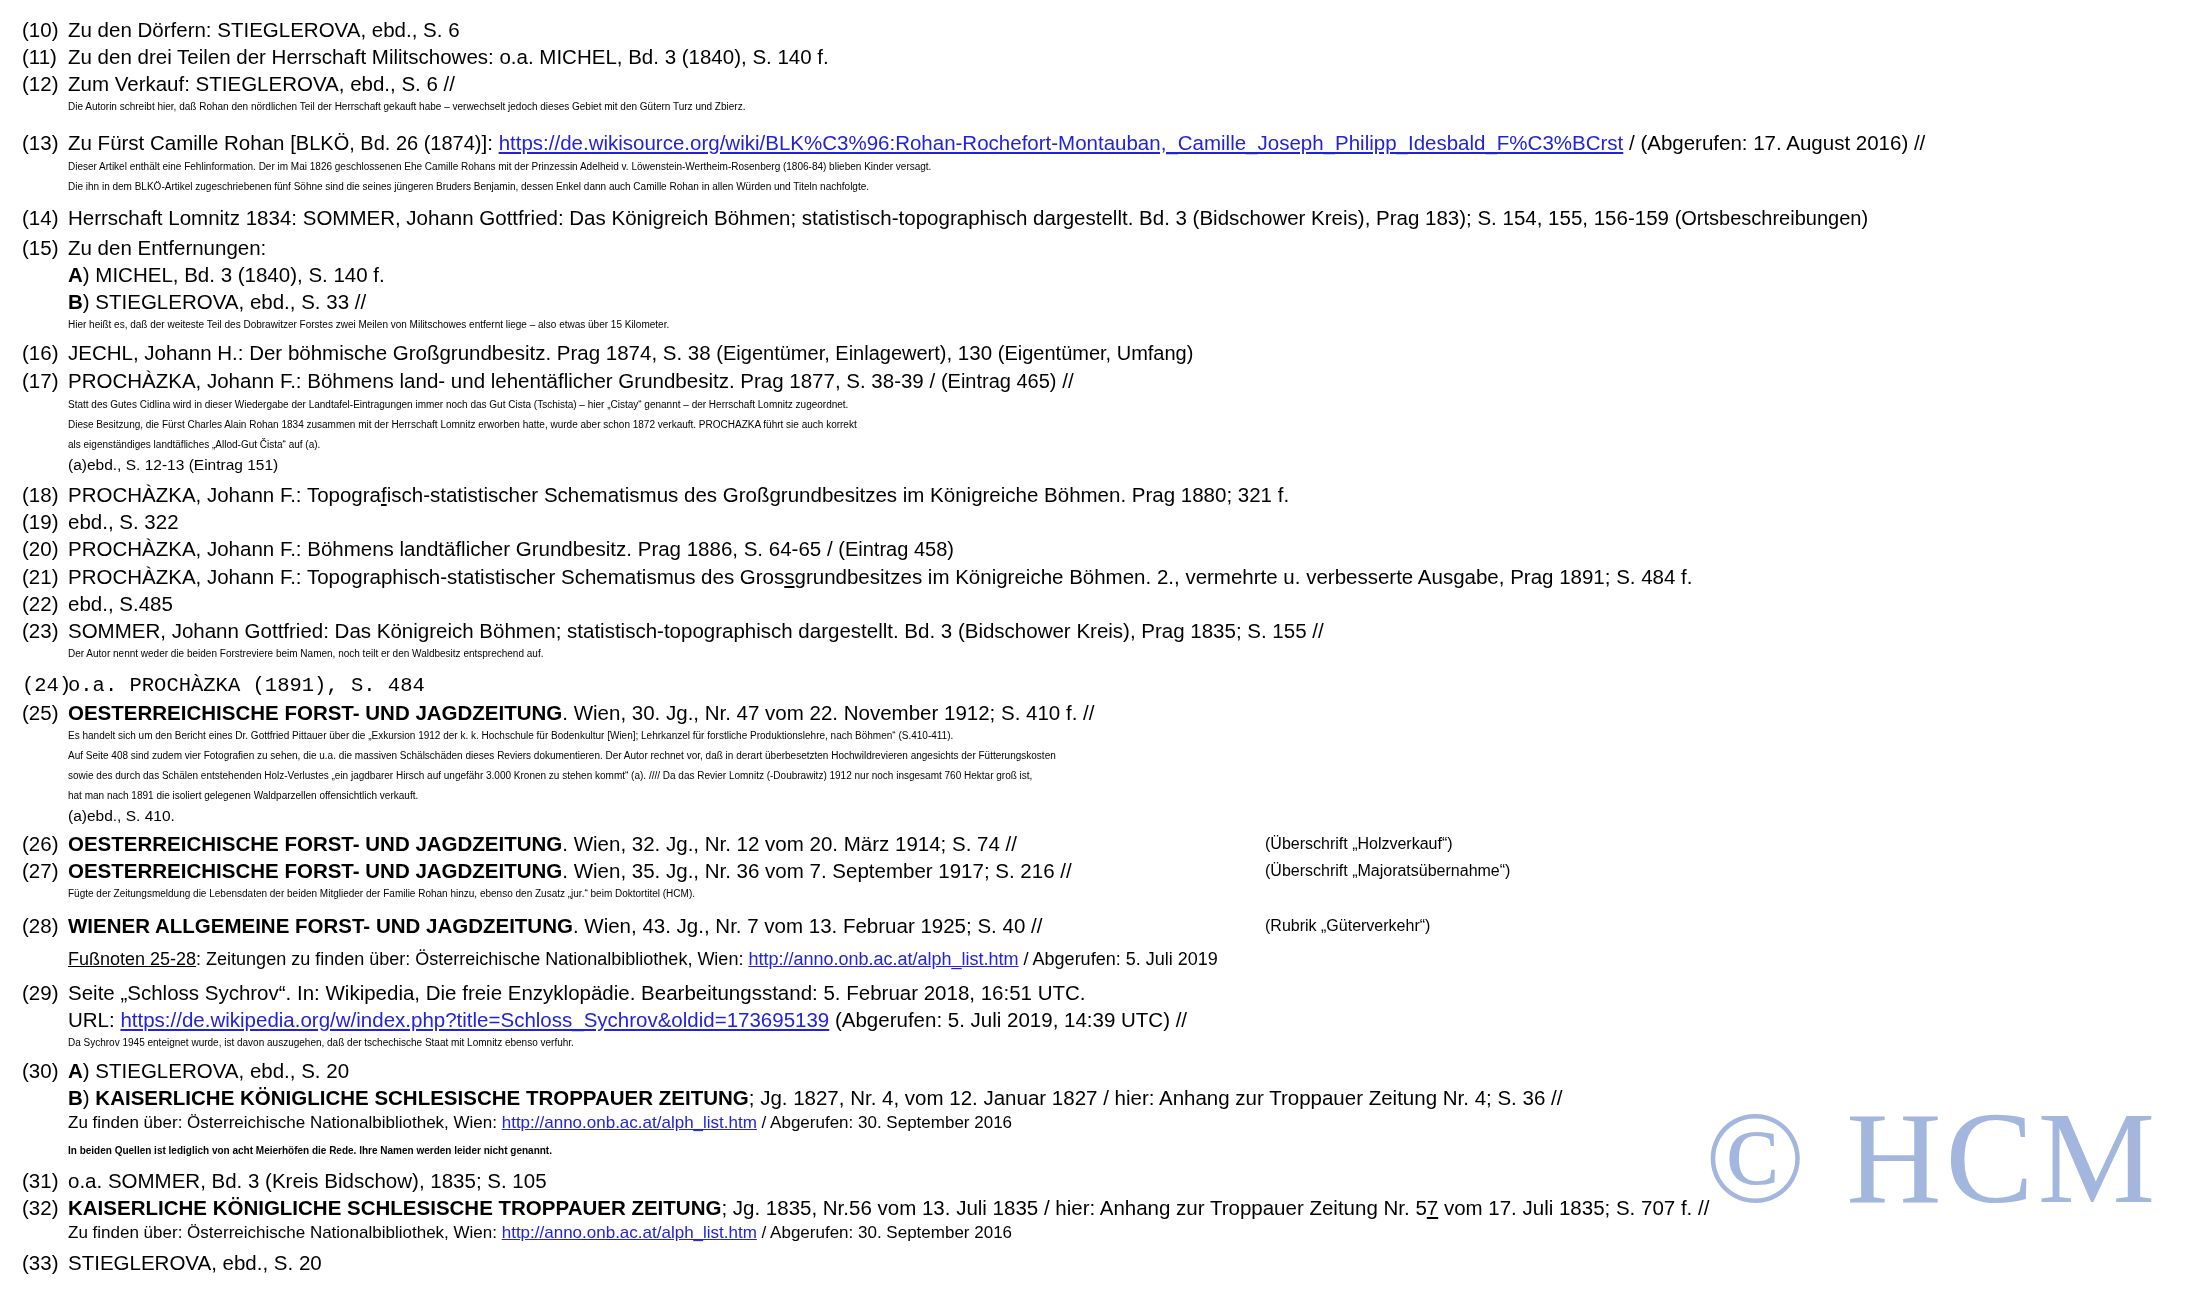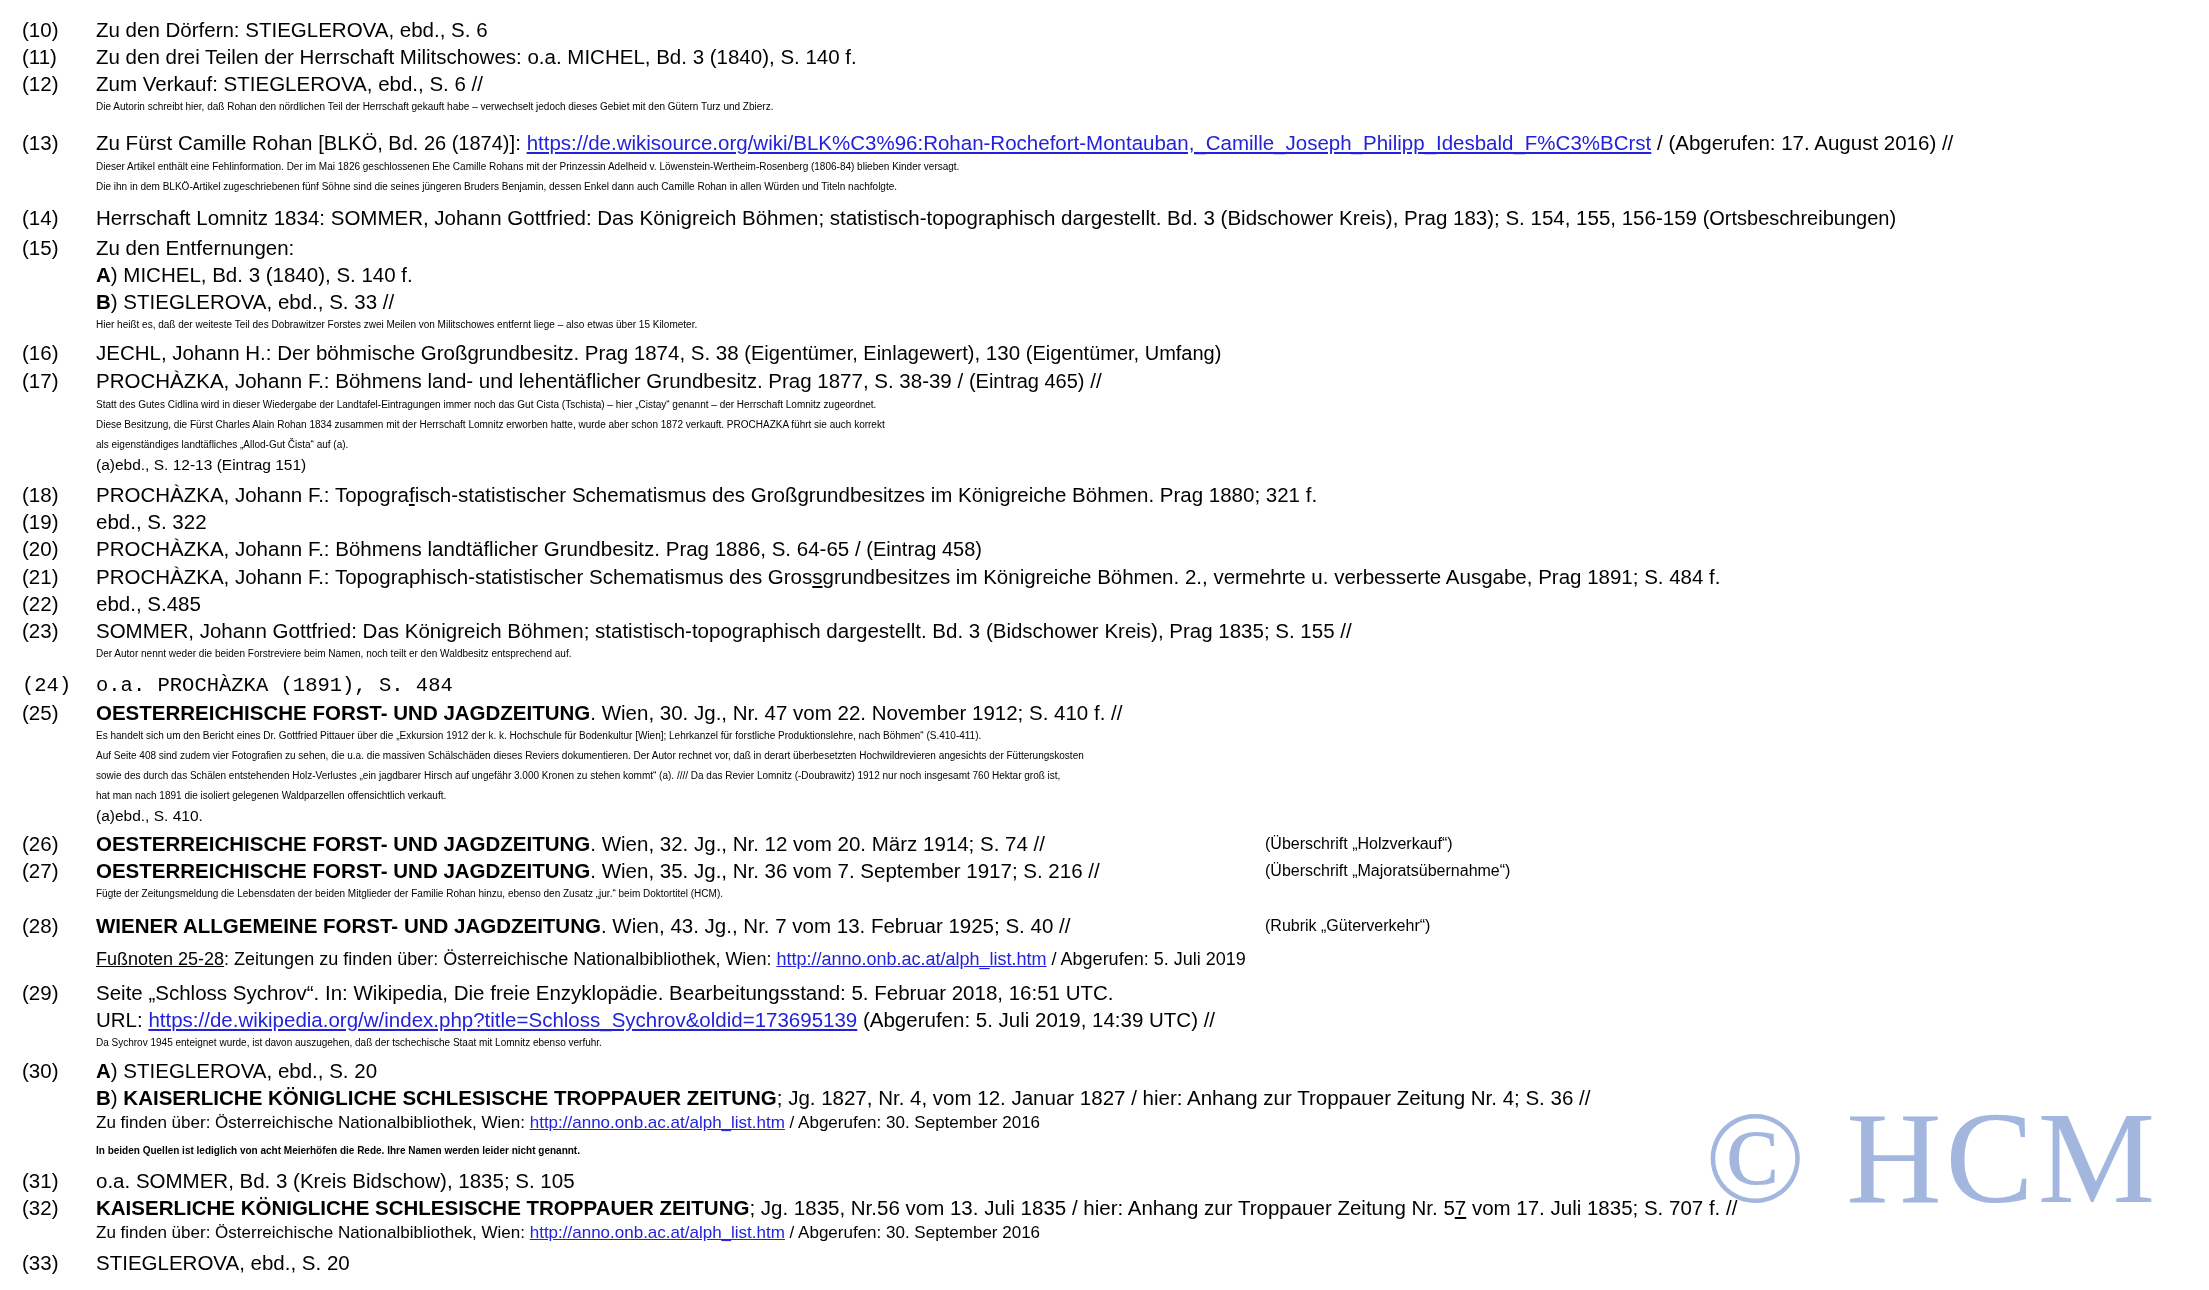--- a/index.html
+++ b/index.html
@@ -8,21 +8,21 @@
     position:relative;
     width:2209px; height:1290px;
     overflow:hidden;
     box-sizing:border-box;
     padding-top:16px;
     background:#ffffff;
     color:#000000;
     font-family:"Liberation Sans", sans-serif;
   }
   .entry { position:relative; }
-  .line { position:relative; padding-left:96px; white-space:nowrap; }
+  .line { position:relative; padding-left:68px; white-space:nowrap; }
   .num  { position:absolute; left:22px; top:0; }
   .l-main { font-size:20.5px; line-height:27px; }
   .l-note { font-size:10px; line-height:20px; }
   .l-ref  { font-size:15.5px; line-height:20px; }
   .l-meta { font-size:17px;   line-height:24px; }
   .l-fn   { font-size:18px;   line-height:24px; }
   .b  { font-weight:bold; }
   .sm { font-size:20px; }
   .u  { text-decoration:underline; }
   a.lnk { color:var(--link,#2222DD); text-decoration:underline; cursor:pointer; }

